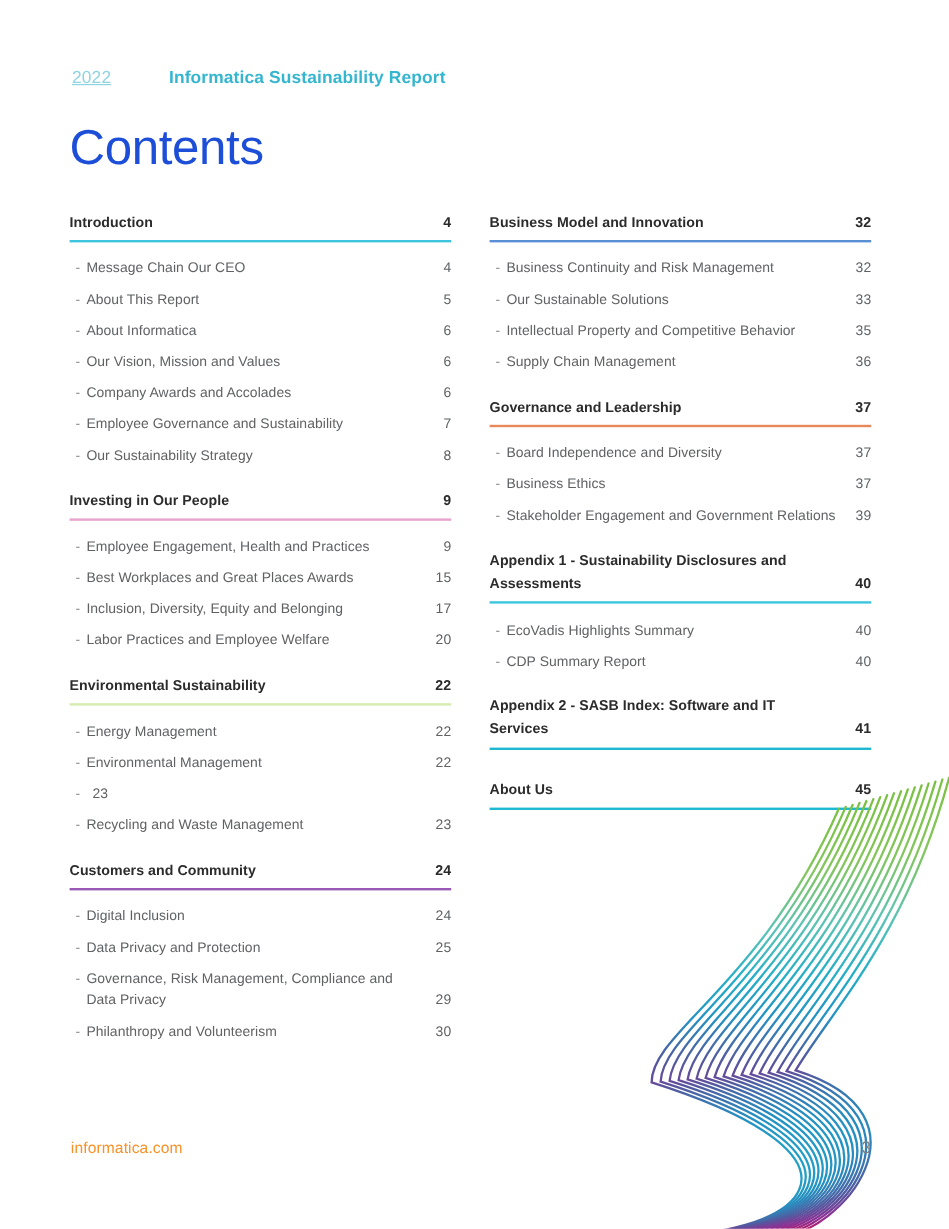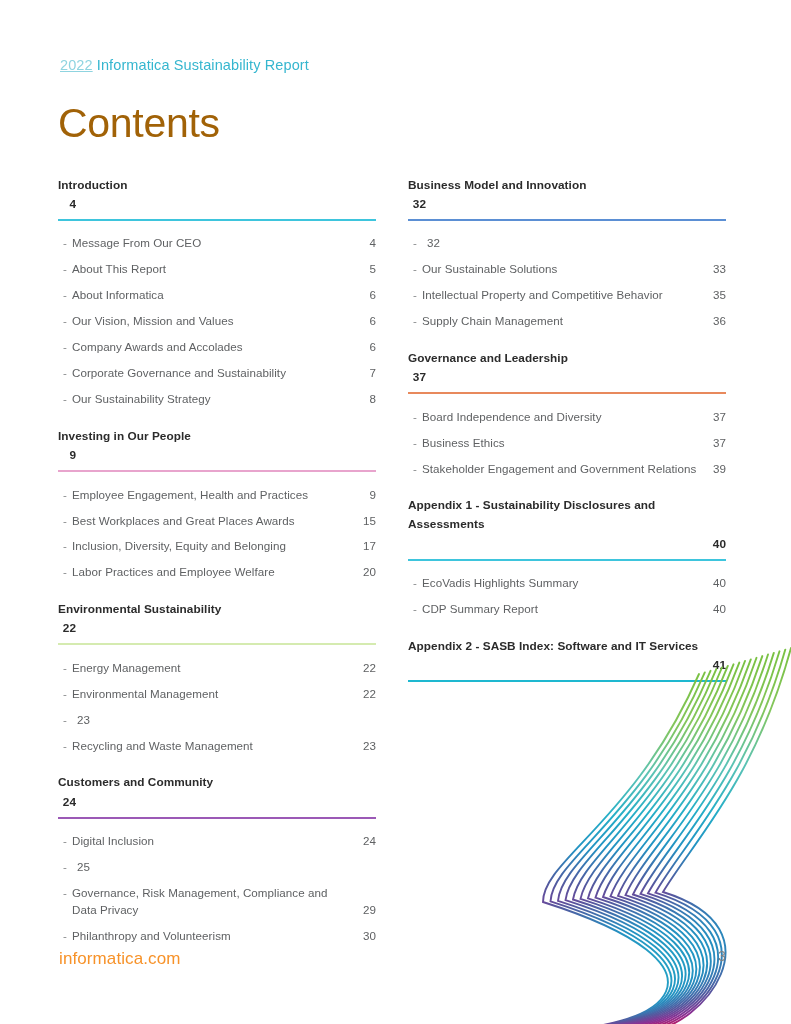--- a/index.html
+++ b/index.html
@@ -25,30 +25,31 @@
     letter-spacing: 0.1px;
     white-space: nowrap;
   }
   .doc-header .year {
     color: #8fd4e0;
     font-weight: 400;
     text-decoration: underline;
   }
   .doc-header .report-name {
     color: #35b6cf;
-    font-weight: 400;
+    font-weight: 700;
+    margin-left: 44px;
   }
 
   .page-title {
     position: absolute;
     left: 58px;
     top: 103px;
     font-size: 41px;
     font-weight: 400;
-    color: #a16207;
+    color: #1d4ed8;
     letter-spacing: -0.3px;
     line-height: 1;
   }
 
   
   .toc {
     position: absolute;
     top: 176px;
     left: 0;
     width: 791px;
@@ -66,21 +67,20 @@
 
   .section-head {
     display: flex;
     align-items: flex-start;
     justify-content: space-between;
     font-size: 11.8px;
     font-weight: bold;
     color: #2b2b2b;
     line-height: 1.62;
     letter-spacing: 0.05px;
-    flex-direction: column;
   }
   .section-head .sh-title {
     flex: 1 1 auto;
     padding-right: 12px;
   }
   .section-head .sh-page {
     flex: 0 0 auto;
     text-align: right;
     min-width: 18px;
   }
@@ -126,21 +126,21 @@
   }
   .sub-item.wrap .sub-page { align-self: flex-end; }
 
   .sect-gap { height: 15px; }
 
   
   .site-link {
     position: absolute;
     left: 59px;
     top: 949px;
-    font-size: 17px;
+    font-size: 13px;
     color: #f79229;
     letter-spacing: 0.1px;
   }
   .page-num {
     position: absolute;
     left: 718px;
     top: 948px;
     font-size: 14px;
     color: #7d7f81;
     font-weight: 400;
@@ -170,21 +170,21 @@
   <div class="col col-left" id="col-left">
       <div class="section">
         <div class="section-head">
           <span class="sh-title">Introduction</span>
           <span class="sh-page">4</span>
         </div>
         <div class="section-rule" style="background-color: rgb(62, 197, 221);"></div>
         <div class="sub-list">
           <div class="sub-item">
             <span class="dash">-</span>
-            <span class="sub-title">Message From Our CEO</span>
+            <span class="sub-title">Message Chain Our CEO</span>
             <span class="sub-page">4</span>
           </div>
           <div class="sub-item">
             <span class="dash">-</span>
             <span class="sub-title">About This Report</span>
             <span class="sub-page">5</span>
           </div>
           <div class="sub-item">
             <span class="dash">-</span>
             <span class="sub-title">About Informatica</span>
@@ -195,21 +195,21 @@
             <span class="sub-title">Our Vision, Mission and Values</span>
             <span class="sub-page">6</span>
           </div>
           <div class="sub-item">
             <span class="dash">-</span>
             <span class="sub-title">Company Awards and Accolades</span>
             <span class="sub-page">6</span>
           </div>
           <div class="sub-item">
             <span class="dash">-</span>
-            <span class="sub-title">Corporate Governance and Sustainability</span>
+            <span class="sub-title">Employee Governance and Sustainability</span>
             <span class="sub-page">7</span>
           </div>
           <div class="sub-item">
             <span class="dash">-</span>
             <span class="sub-title">Our Sustainability Strategy</span>
             <span class="sub-page">8</span>
           </div>
         </div>
         <div class="sect-gap"></div>
       </div>
@@ -279,20 +279,21 @@
         </div>
         <div class="section-rule" style="background-color: rgb(155, 89, 182);"></div>
         <div class="sub-list">
           <div class="sub-item">
             <span class="dash">-</span>
             <span class="sub-title">Digital Inclusion</span>
             <span class="sub-page">24</span>
           </div>
           <div class="sub-item">
             <span class="dash">-</span>
+            <span class="sub-title">Data Privacy and Protection</span>
             <span class="sub-page">25</span>
           </div>
           <div class="sub-item wrap">
             <span class="dash">-</span>
             <span class="sub-title">Governance, Risk Management, Compliance and Data Privacy</span>
             <span class="sub-page">29</span>
           </div>
           <div class="sub-item">
             <span class="dash">-</span>
             <span class="sub-title">Philanthropy and Volunteerism</span>
@@ -305,20 +306,21 @@
   <div class="col col-right" id="col-right">
       <div class="section">
         <div class="section-head">
           <span class="sh-title">Business Model and Innovation</span>
           <span class="sh-page">32</span>
         </div>
         <div class="section-rule" style="background-color: rgb(91, 143, 212);"></div>
         <div class="sub-list">
           <div class="sub-item">
             <span class="dash">-</span>
+            <span class="sub-title">Business Continuity and Risk Management</span>
             <span class="sub-page">32</span>
           </div>
           <div class="sub-item">
             <span class="dash">-</span>
             <span class="sub-title">Our Sustainable Solutions</span>
             <span class="sub-page">33</span>
           </div>
           <div class="sub-item">
             <span class="dash">-</span>
             <span class="sub-title">Intellectual Property and Competitive Behavior</span>
@@ -374,20 +376,29 @@
             <span class="sub-title">CDP Summary Report</span>
             <span class="sub-page">40</span>
           </div>
         </div>
         <div class="sect-gap"></div>
       </div>
       <div class="section">
         <div class="section-head two-line">
           <span class="sh-title">Appendix 2 - SASB Index: Software and IT Services</span>
           <span class="sh-page">41</span>
+        </div>
+        <div class="section-rule" style="background-color: rgb(30, 184, 208);"></div>
+        <div class="sub-list"></div>
+        <div class="sect-gap"></div>
+      </div>
+      <div class="section">
+        <div class="section-head">
+          <span class="sh-title">About Us</span>
+          <span class="sh-page">45</span>
         </div>
         <div class="section-rule" style="background-color: rgb(30, 184, 208);"></div>
         <div class="sub-list"></div>
         <div class="sect-gap"></div>
       </div>
     </div>
 </div>
 
 <div class="ribbon">
   <svg width="336" height="394" viewBox="0 0 336 394" xmlns="http://www.w3.org/2000/svg" aria-hidden="true">

